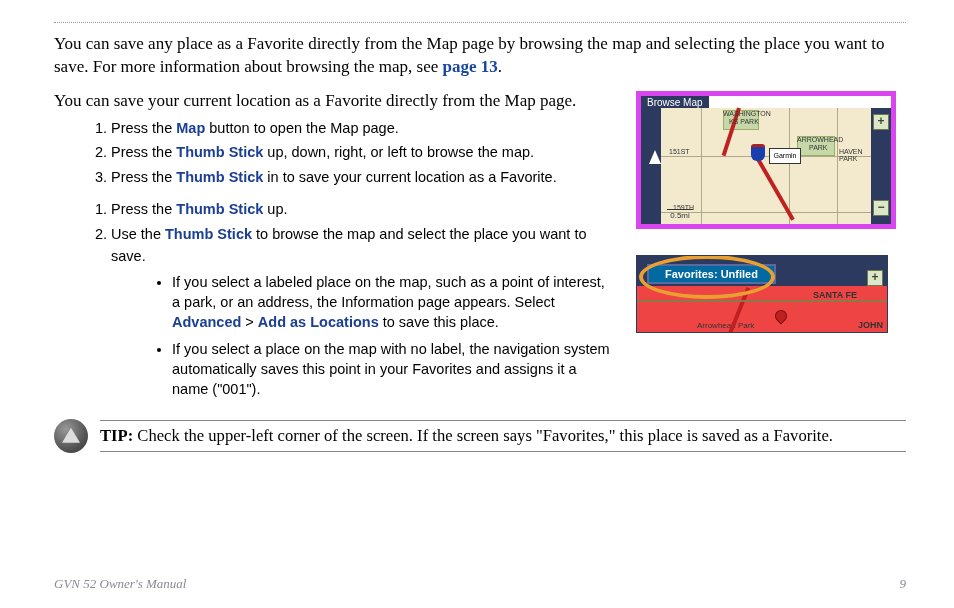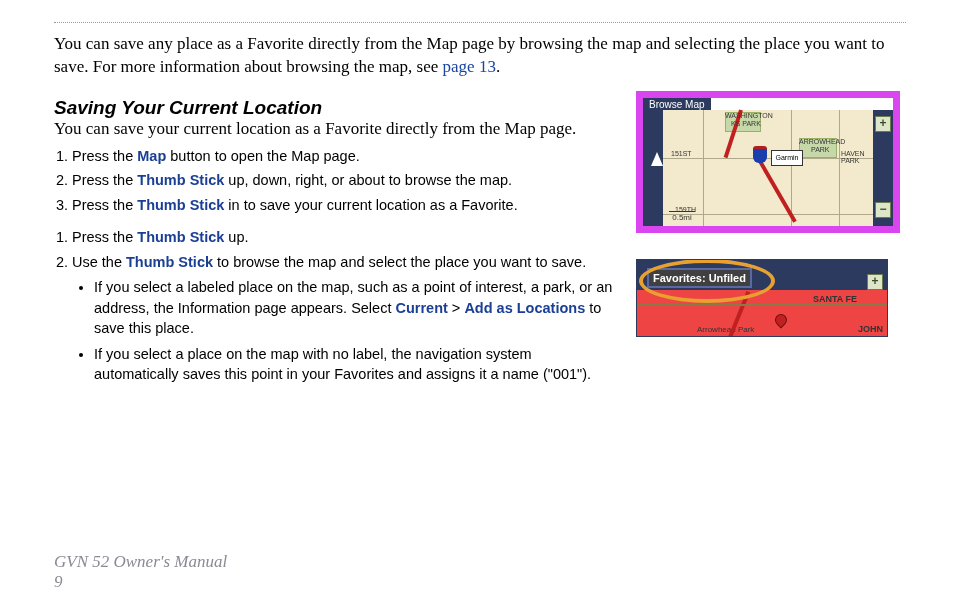--- a/index.html
+++ b/index.html
@@ -33,21 +33,21 @@
     font-size: 24px;
     margin: 8px 0 2px 0;
     font-weight: bold;
   }
   .intro {
     font-family: Georgia, 'Times New Roman', serif;
     font-size: 17px;
     line-height: 1.35;
     margin: 0 0 12px 0;
   }
-  .link { color: #1846a0; }
+  .link { color: #1846a0; font-weight: bold; }
   .bold-blue { color: #1a3f94; font-weight: bold; }
 
   .content-row {
     display: flex;
     gap: 22px;
     align-items: flex-start;
   }
   .left-col { flex: 1; }
   .right-col { width: 270px; flex-shrink: 0; }
 
@@ -61,34 +61,34 @@
     font-family: Georgia, 'Times New Roman', serif;
     font-size: 17px;
     margin: 0 0 6px 0;
   }
   ol {
     margin: 4px 0 10px 0;
     padding-left: 18px;
     font-size: 14.5px;
     line-height: 1.55;
   }
-  ol li { margin-bottom: 2px; }
+  ol li { margin-bottom: 2px; margin-left: 39px; }
   ul.bullets {
     list-style: disc;
     margin: 4px 0 6px 0;
     padding-left: 22px;
     font-size: 14.5px;
     line-height: 1.4;
   }
   ul.bullets li { margin-bottom: 6px; }
 
   .map-fig {
     width: 250px;
     height: 128px;
-    border: 7px solid #d946ef;
+    border: 5px solid #d946ef;
     background: #fff;
     position: relative;
     overflow: hidden;
   }
   .map-title {
     position: absolute; top: 0; left: 0;
     background: #2b3a5e; color: #fff;
     font-size: 10px; padding: 1px 6px;
     font-family: Arial, sans-serif;
   }
@@ -149,23 +149,23 @@
 
   .map-fig2 {
     width: 250px; height: 76px;
     border: 1px solid #2b3a5e;
     background: #fff;
     position: relative; overflow: hidden;
     margin-top: 26px;
   }
   .fav-tag {
     position: absolute; top: 8px; left: 10px;
-    background: #404040; color: #fff;
+    background: #0369a1; color: #fff;
     font-size: 11px; font-weight: bold;
-    padding: 2px 4px;
+    padding: 2px 16px;
     border: 2px solid #5a6aa0;
     z-index: 3;
   }
   .fav-circle {
     position: absolute;
     left: 2px; top: -1px;
     width: 128px; height: 36px;
     border: 4px solid #e8a030;
     border-radius: 50%;
     z-index: 4;
@@ -203,23 +203,22 @@
     padding: 5px 0;
     font-family: Georgia, 'Times New Roman', serif;
     font-size: 16.6px;
   }
   .footer {
     position: absolute;
     bottom: 16px; left: 54px; right: 48px;
     display: flex; justify-content: space-between;
     font-style: italic;
     color: #8a8a95;
-    font-size: 17px;
+    font-size: 13px;
     font-family: Georgia, serif;
-    flex-direction: column;
   }
   .interstate {
     position: absolute;
     width: 14px; height: 14px;
     background: #1a3fad;
     border-radius: 3px 3px 6px 6px;
     border-top: 3px solid #b02020;
   }
 </style>
 </head>
@@ -227,33 +226,32 @@
 
 <div class="page">
   <hr class="hr">
 
   <p class="intro">
     <span>You can save any place as a Favorite directly from the Map page by browsing the map and selecting the place you want to save. For more information about browsing the map, see </span><span class="link">page 13</span><span>.</span>
   </p>
 
   <div class="content-row">
     <div class="left-col">
-      <h2>Saving Your Current Location</h2>
       <p class="serif-p">You can save your current location as a Favorite directly from the Map page.</p>
       <ol>
         <li><span>Press the </span><span class="bold-blue">Map</span><span> button to open the Map page.</span></li>
-        <li><span>Press the </span><span class="bold-blue">Thumb Stick</span><span> up, down, right, or about to browse the map.</span></li>
+        <li><span>Press the </span><span class="bold-blue">Thumb Stick</span><span> up, down, right, or left to browse the map.</span></li>
         <li><span>Press the </span><span class="bold-blue">Thumb Stick</span><span> in to save your current location as a Favorite.</span></li>
       </ol>
 
       <ol>
         <li><span>Press the </span><span class="bold-blue">Thumb Stick</span><span> up.</span></li>
         <li><span>Use the </span><span class="bold-blue">Thumb Stick</span><span> to browse the map and select the place you want to save.</span>
           <ul class="bullets">
-            <li><span>If you select a labeled place on the map, such as a point of interest, a park, or an address, the Information page appears. Select </span><span class="bold-blue">Current</span><span> &gt; </span><span class="bold-blue">Add as Locations</span><span> to save this place.</span></li>
+            <li><span>If you select a labeled place on the map, such as a point of interest, a park, or an address, the Information page appears. Select </span><span class="bold-blue">Advanced</span><span> &gt; </span><span class="bold-blue">Add as Locations</span><span> to save this place.</span></li>
             <li>If you select a place on the map with no label, the navigation system automatically saves this point in your Favorites and assigns it a name ("001").</li>
           </ul>
         </li>
       </ol>
     </div>
 
     <div class="right-col">
 
       <div class="map-fig">
         <div class="map-title">Browse Map</div>
@@ -300,18 +298,24 @@
           <div class="map-label" style="right:4px;bottom:2px;font-weight:bold;font-size:9px">JOHN</div>
           <div class="map-label" style="left:60px;bottom:2px;font-size:8px">Arrowhead Park</div>
           <div class="red-route" style="left:100px;top:0;height:50px;transform:rotate(22deg)"></div>
           <div class="road-h" style="top:14px;height:2px;background:#8a7a4a"></div>
           <div style="position:absolute;left:138px;top:24px;width:10px;height:10px;background:#c02020;border-radius:50% 50% 50% 0;transform:rotate(-45deg);border:1px solid #701010"></div>
         </div>
       </div>
     </div>
   </div>
 
+  <div class="tip-row">
+    <div class="tip-icon"></div>
+    <div class="tip-text">
+      <b>TIP:</b><span> Check the upper-left corner of the screen. If the screen says "Favorites," this place is saved as a Favorite.</span>
+    </div>
+  </div>
 </div>
 
 <div class="footer">
   <span>GVN 52 Owner's Manual</span>
   <span>9</span>
 </div>
 
 </body></html>

